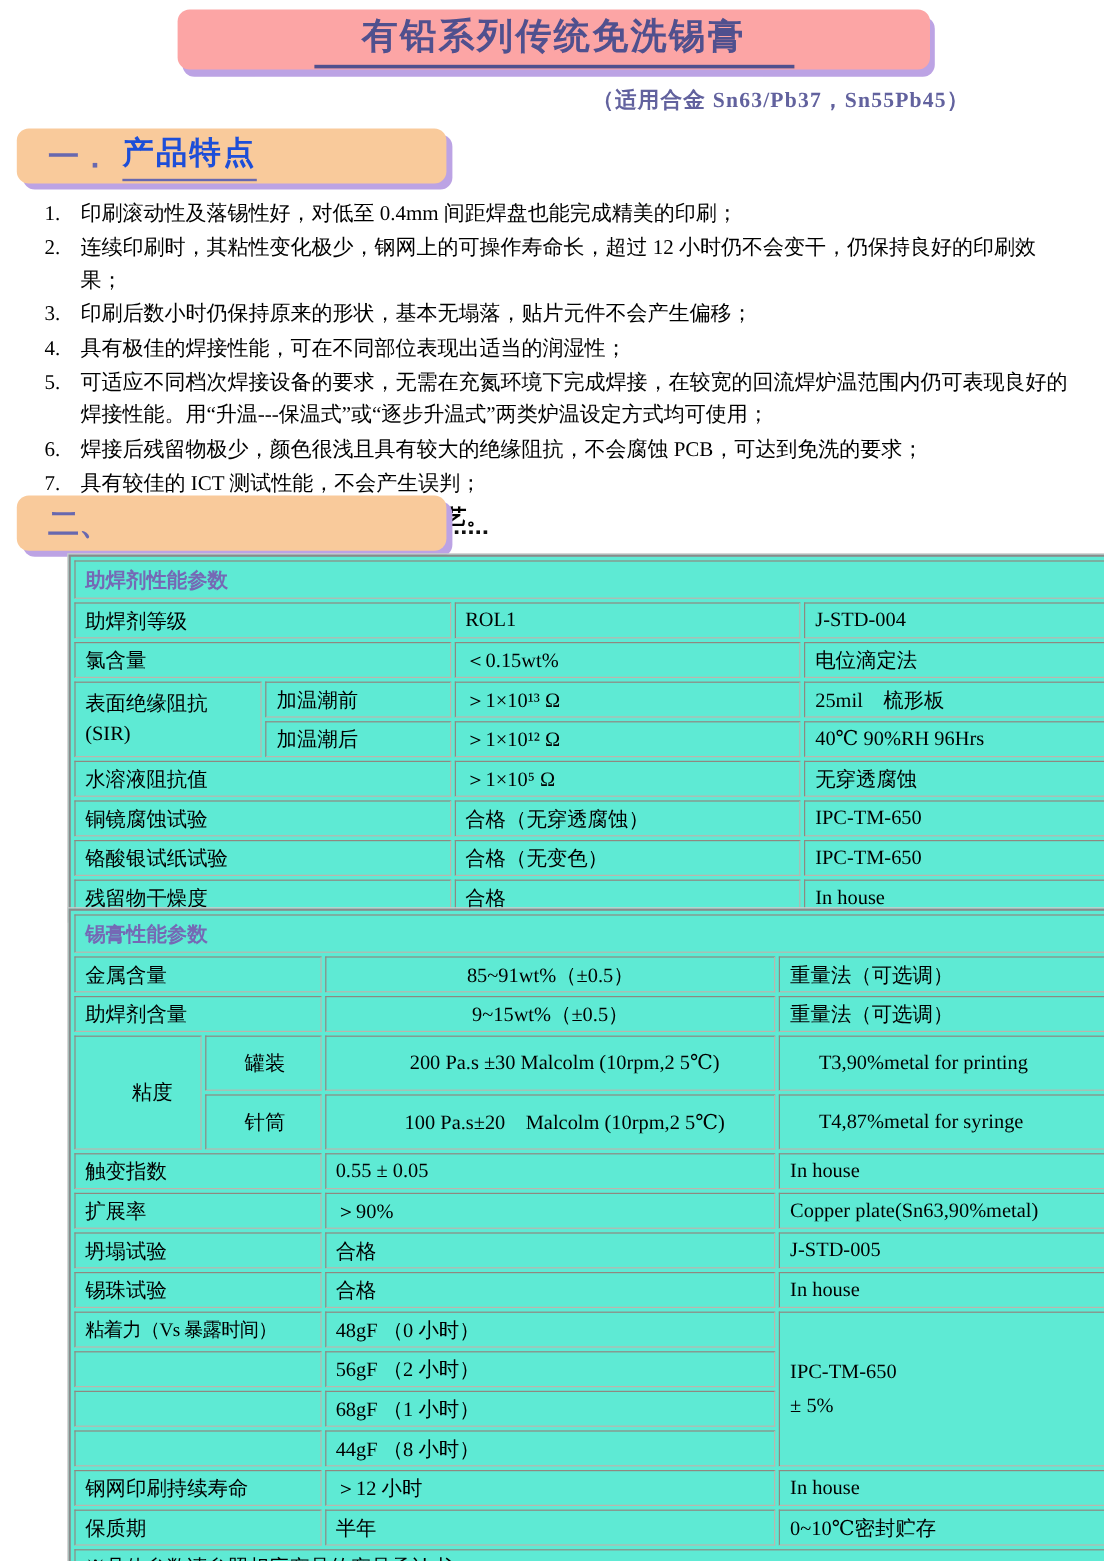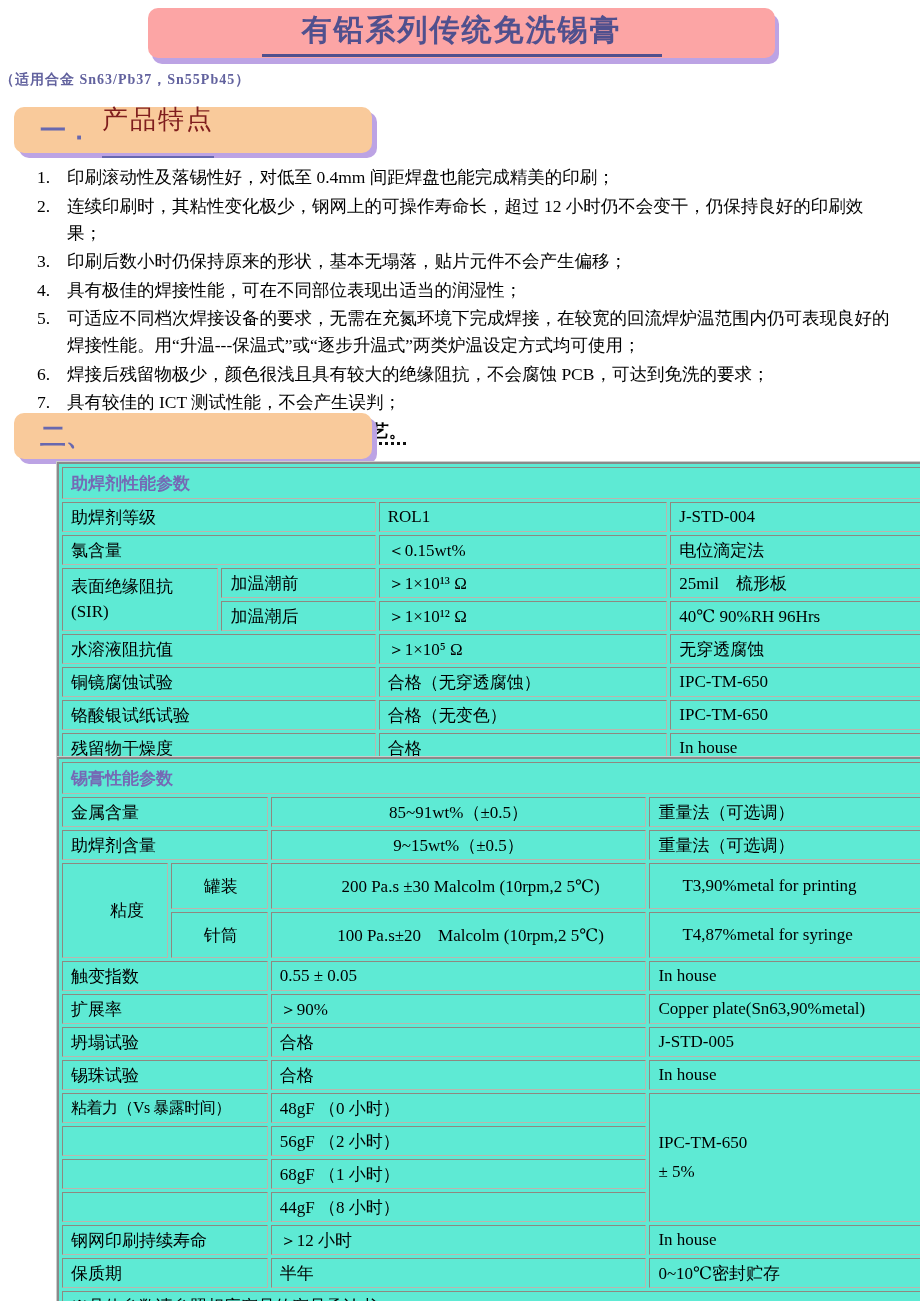--- a/index.html
+++ b/index.html
@@ -12,35 +12,35 @@
     position:absolute;left:148px;top:8px;width:627px;height:50px;
     background:#fca5a5;border-radius:10px;
     box-shadow:4px 6px 0 0 #BCA3E4;
     display:flex;align-items:center;justify-content:center;
   }
   .title-text{
     font-size:30px;font-weight:bold;color:#50508E;letter-spacing:2px;
     border-bottom:3px solid #50508E;padding:0 40px 3px;
   }
   .subtitle{
-    position:absolute;left:0;top:71px;width:808px;text-align:left;
-    font-size:14px;font-weight:bold;color:#62629E;letter-spacing:1px;
+    position:absolute;left:0;top:71px;width:808px;text-align:right;
+    font-size:18px;font-weight:bold;color:#62629E;letter-spacing:1px;
   }
   .sec-banner{
     position:absolute;left:14px;width:358px;height:46px;
     background:#F9CA9B;border-radius:10px;
     box-shadow:5px 5px 0 0 #BCA3E4;
     display:flex;align-items:center;padding-left:26px;box-sizing:border-box;
   }
   .sec-banner.s1{top:107px;}
   .sec-banner.s2{top:413px;}
   .sec-num{font-size:26px;font-weight:bold;color:#6868AF;margin-right:10px;}
   .sec-text{
-    font-size:26px;font-weight:normal;color:#7f1d1d;
-    border-bottom:2px solid #6868AF;padding-bottom:19px;letter-spacing:2px;
+    font-size:26px;font-weight:bold;color:#1d4ed8;
+    border-bottom:2px solid #6868AF;padding-bottom:4px;letter-spacing:2px;
   }
   
   .feature-list{position:absolute;left:37px;top:164px;width:860px;font-size:17.5px;}
   .feat{display:flex;line-height:27px;margin-bottom:1.5px;}
   .feat-num{width:30px;flex:0 0 30px;}
   .feat-text{flex:1;}
   .feat.last .feat-num{font-weight:bold;}
   .feat.last .feat-text{font-weight:bold;}
   .feat.last .feat-text span{border-bottom:3px dotted #111;padding-bottom:1px;}
   

